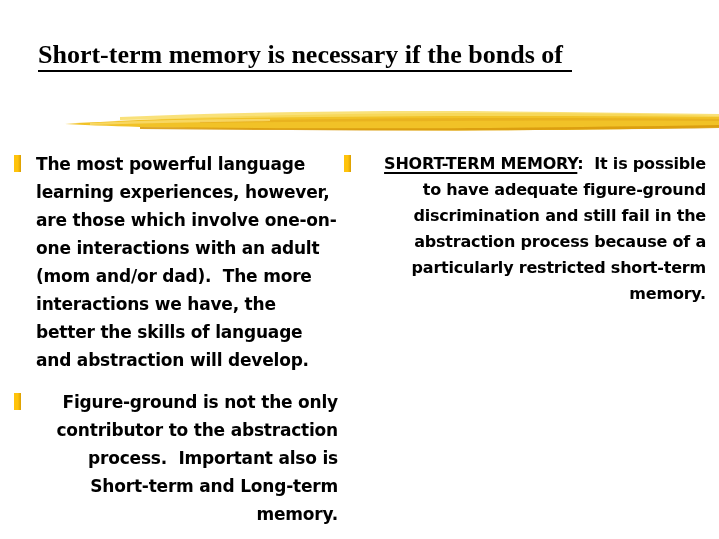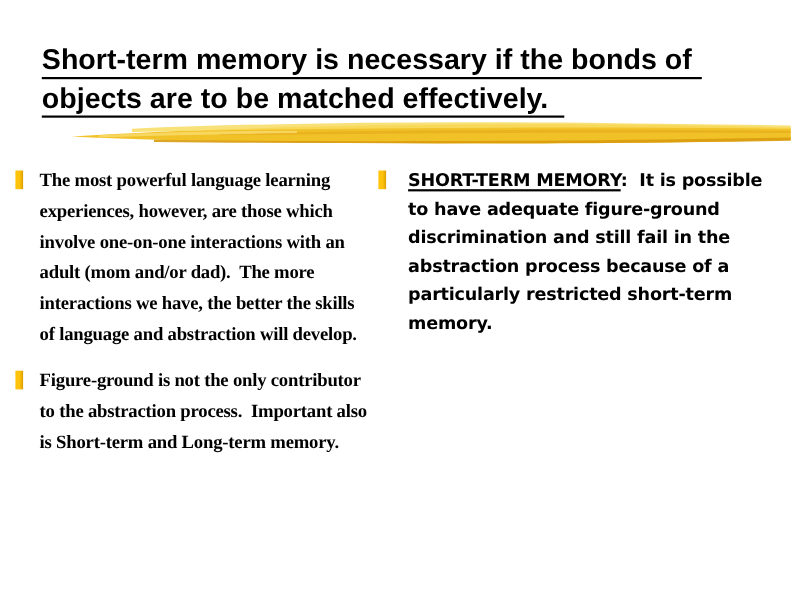--- a/index.html
+++ b/index.html
@@ -14,21 +14,21 @@
   }
 
   
   .title-block {
     position: absolute;
     left: 38px;
     top: 40px;
   }
   .title-line {
     display: inline-block;
-    font-family: Liberation Sans, sans-serif;
+    font-family: Liberation Serif, serif;
     font-weight: bold;
     font-size: 26px;
     line-height: 29px;
     color: #000000;
     border-bottom: 2px solid #000000;
     padding-bottom: 1px;
     white-space: nowrap;
   }
   .title-line.l1 { padding-right: 9px; margin-bottom: 3px; }
   .title-line.l2 { padding-right: 15px; }
@@ -37,23 +37,23 @@
   
   .brush { position: absolute; left: 60px; top: 103px; width: 659px; height: 34px; }
 
   
   .column { position: absolute; }
   .col-left  { left: 14px;  top: 150px; width: 324px; }
   .col-right { left: 344px; top: 151px; width: 362px; }
 
   ul.bullets { list-style: none; margin: 0; padding: 0; }
   ul.bullets li { display: flex; align-items: flex-start; }
-  .col-left  ul.bullets li { margin-bottom: 14px; font-family: Liberation Serif, serif; }
+  .col-left  ul.bullets li { margin-bottom: 14px; }
   .col-right ul.bullets li { margin-bottom: 8px; }
-  ul.bullets li:last-child { margin-bottom: 0; }
+  ul.bullets li:last-child { margin-bottom: 0; text-align: right; }
 
   .bullet-marker {
     flex: 0 0 7px;
     width: 7px;
     height: 17px;
     background: linear-gradient(to right, #FFC30B 55%, #DA9D00);
   }
   .col-left  .bullet-marker { margin-top: 5px; margin-right: 15px; }
   .col-right .bullet-marker { margin-top: 4px; margin-right: 20px; }
 
@@ -71,21 +71,20 @@
     text-underline-offset: 3px;
   }
 </style>
 </head>
 <body>
 
 <div class="slide">
 
   <div class="title-block">
     <span class="line-wrap"><span class="title-line l1">Short-term memory is necessary if the bonds of</span></span>
-    <span class="line-wrap"><span class="title-line l2">objects are to be matched effectively.</span></span>
   </div>
 
   <svg class="brush" viewBox="0 0 659 34" preserveAspectRatio="none">
     <path d="M5,21 C120,14 260,10 420,10 C520,10 600,11 659,13 L659,24 C560,27 430,28 300,27 C180,26 80,25 5,21 Z" fill="#F1C227"></path>
     <path d="M60,14 C200,8 360,7 500,9 L659,11 L659,14 C450,12 250,13 60,17 Z" fill="#F8DC63" opacity="0.85"></path>
     <path d="M80,24 C250,26 420,26 659,22 L659,25 C480,28 260,28 80,26 Z" fill="#D99B0E" opacity="0.9"></path>
     <path d="M140,18 C300,15 480,14 659,16 L659,18 C480,17 300,18 140,20 Z" fill="#E4A91A" opacity="0.6"></path>
     <path d="M30,20 C90,17 150,16 210,16 L210,18 C150,19 90,20 30,22 Z" fill="#FBE07A" opacity="0.7"></path>
   </svg>
 

